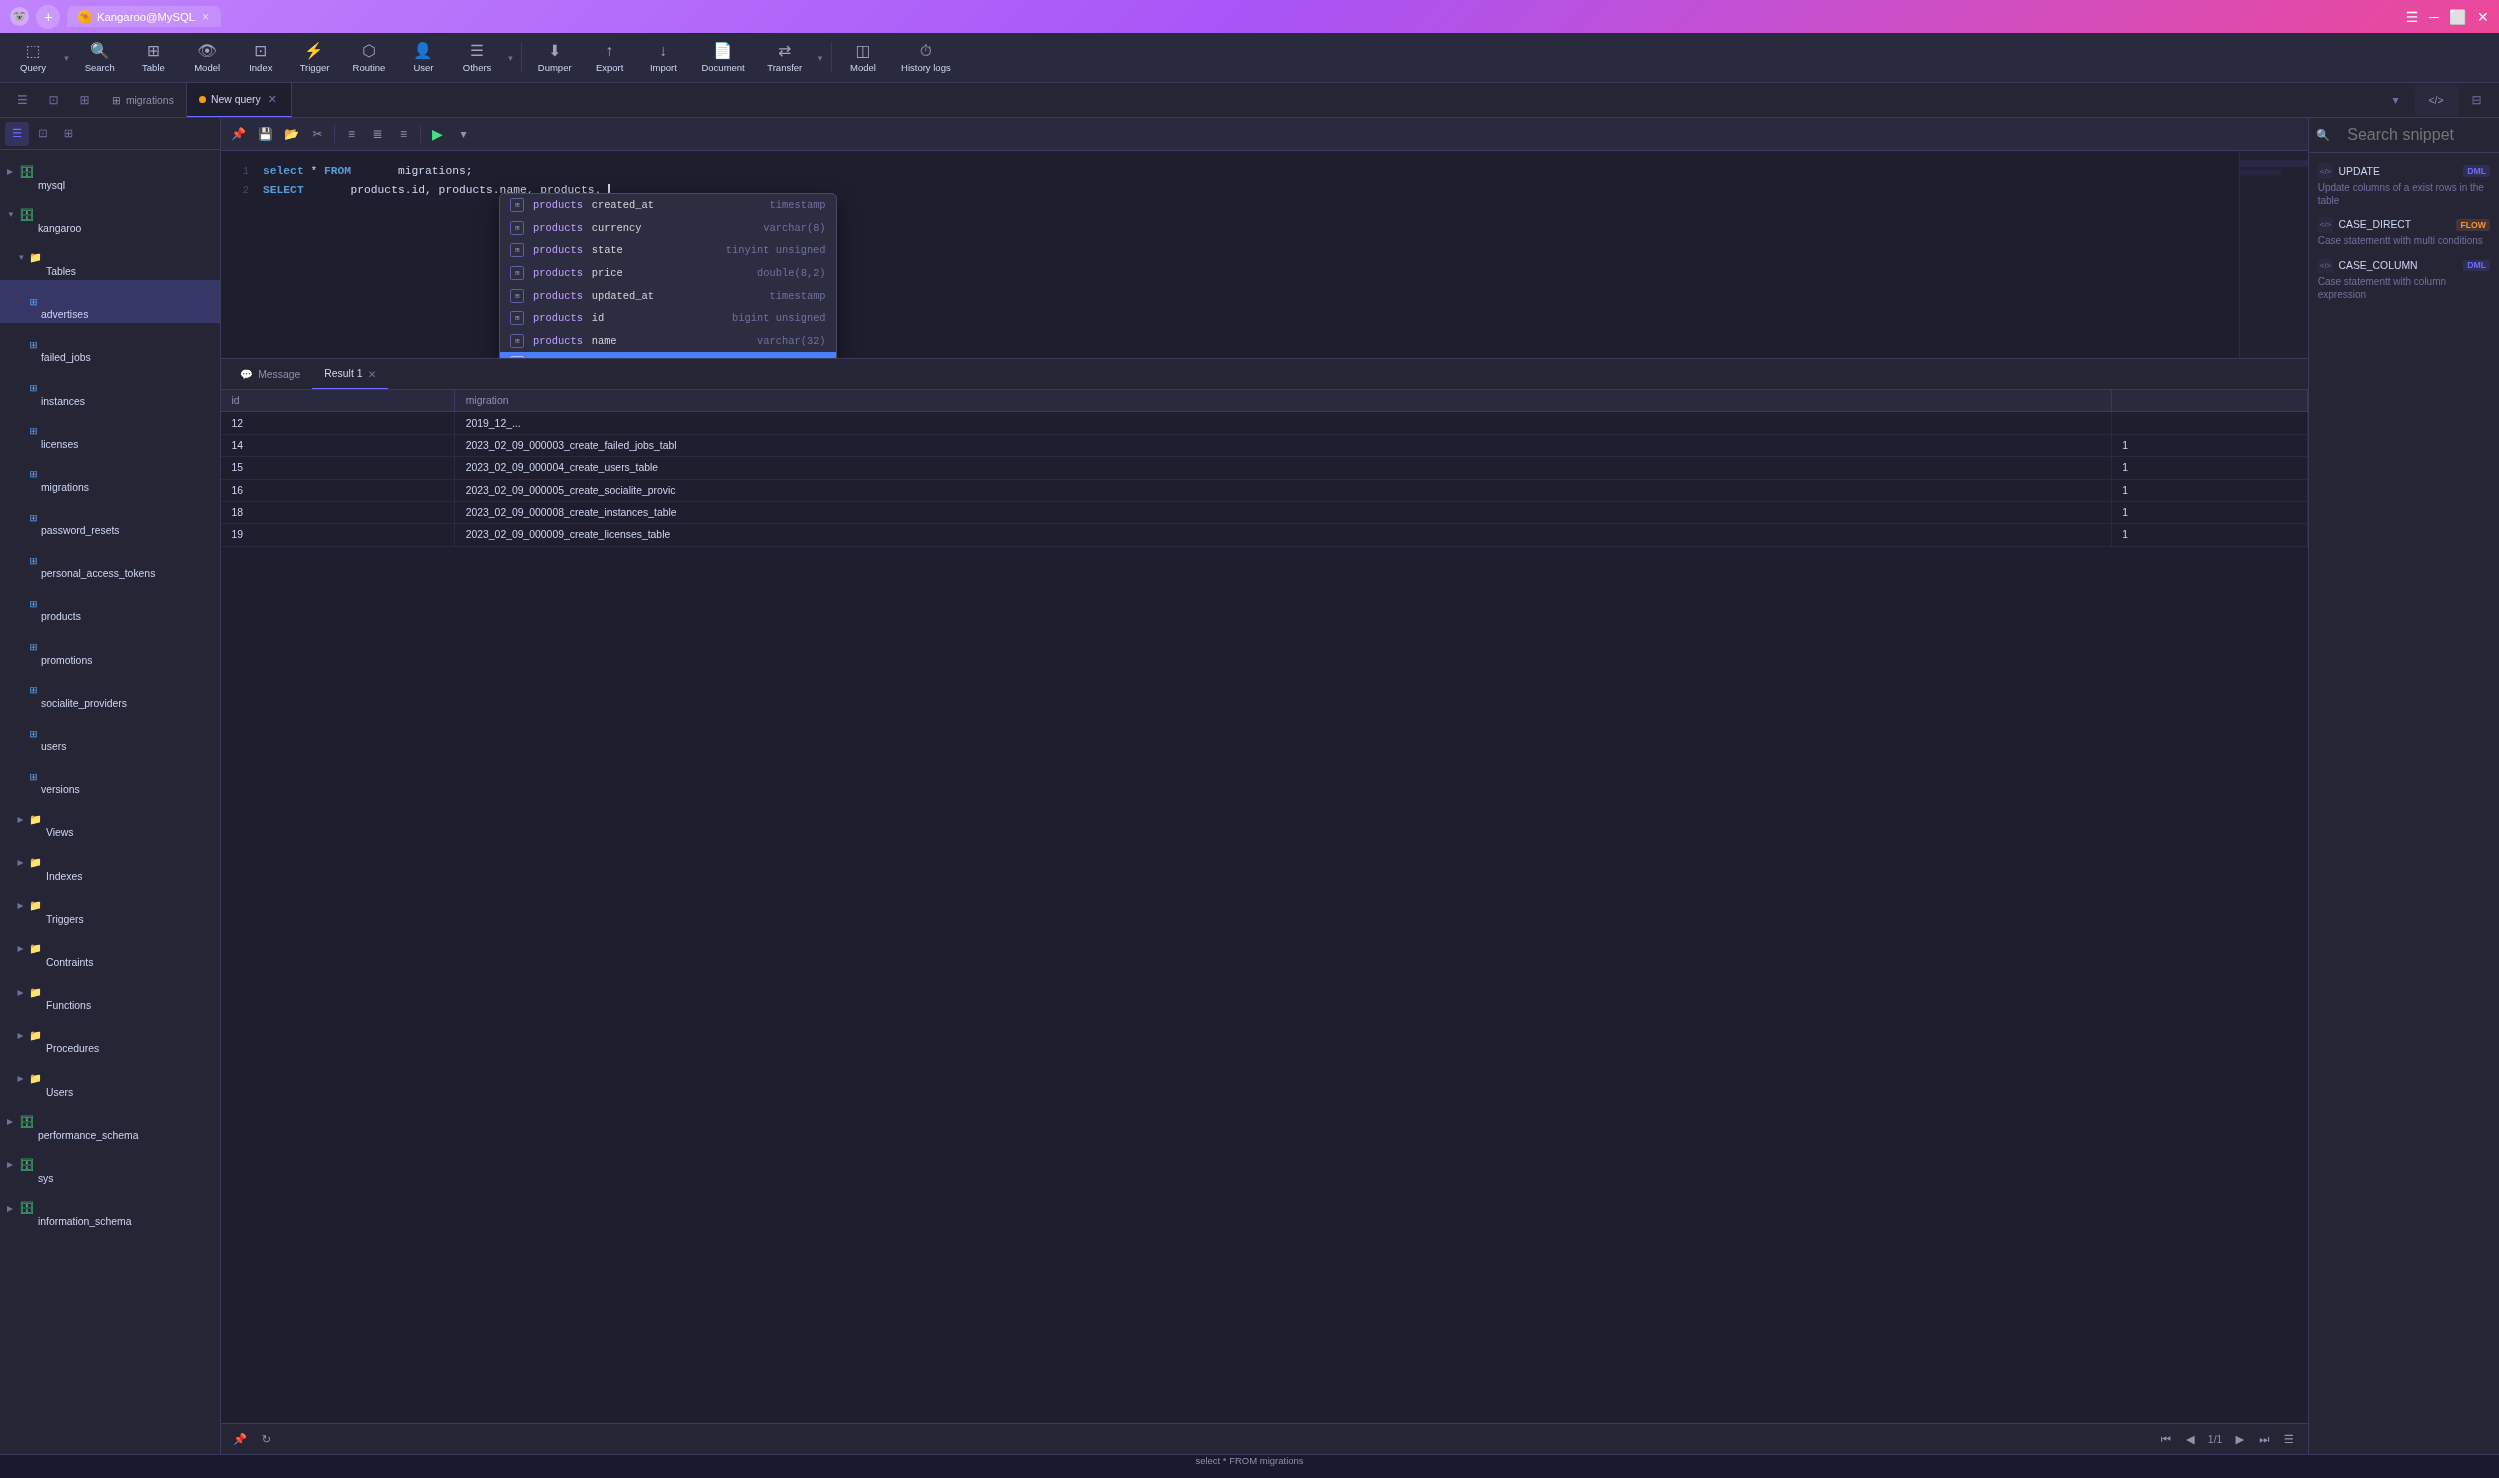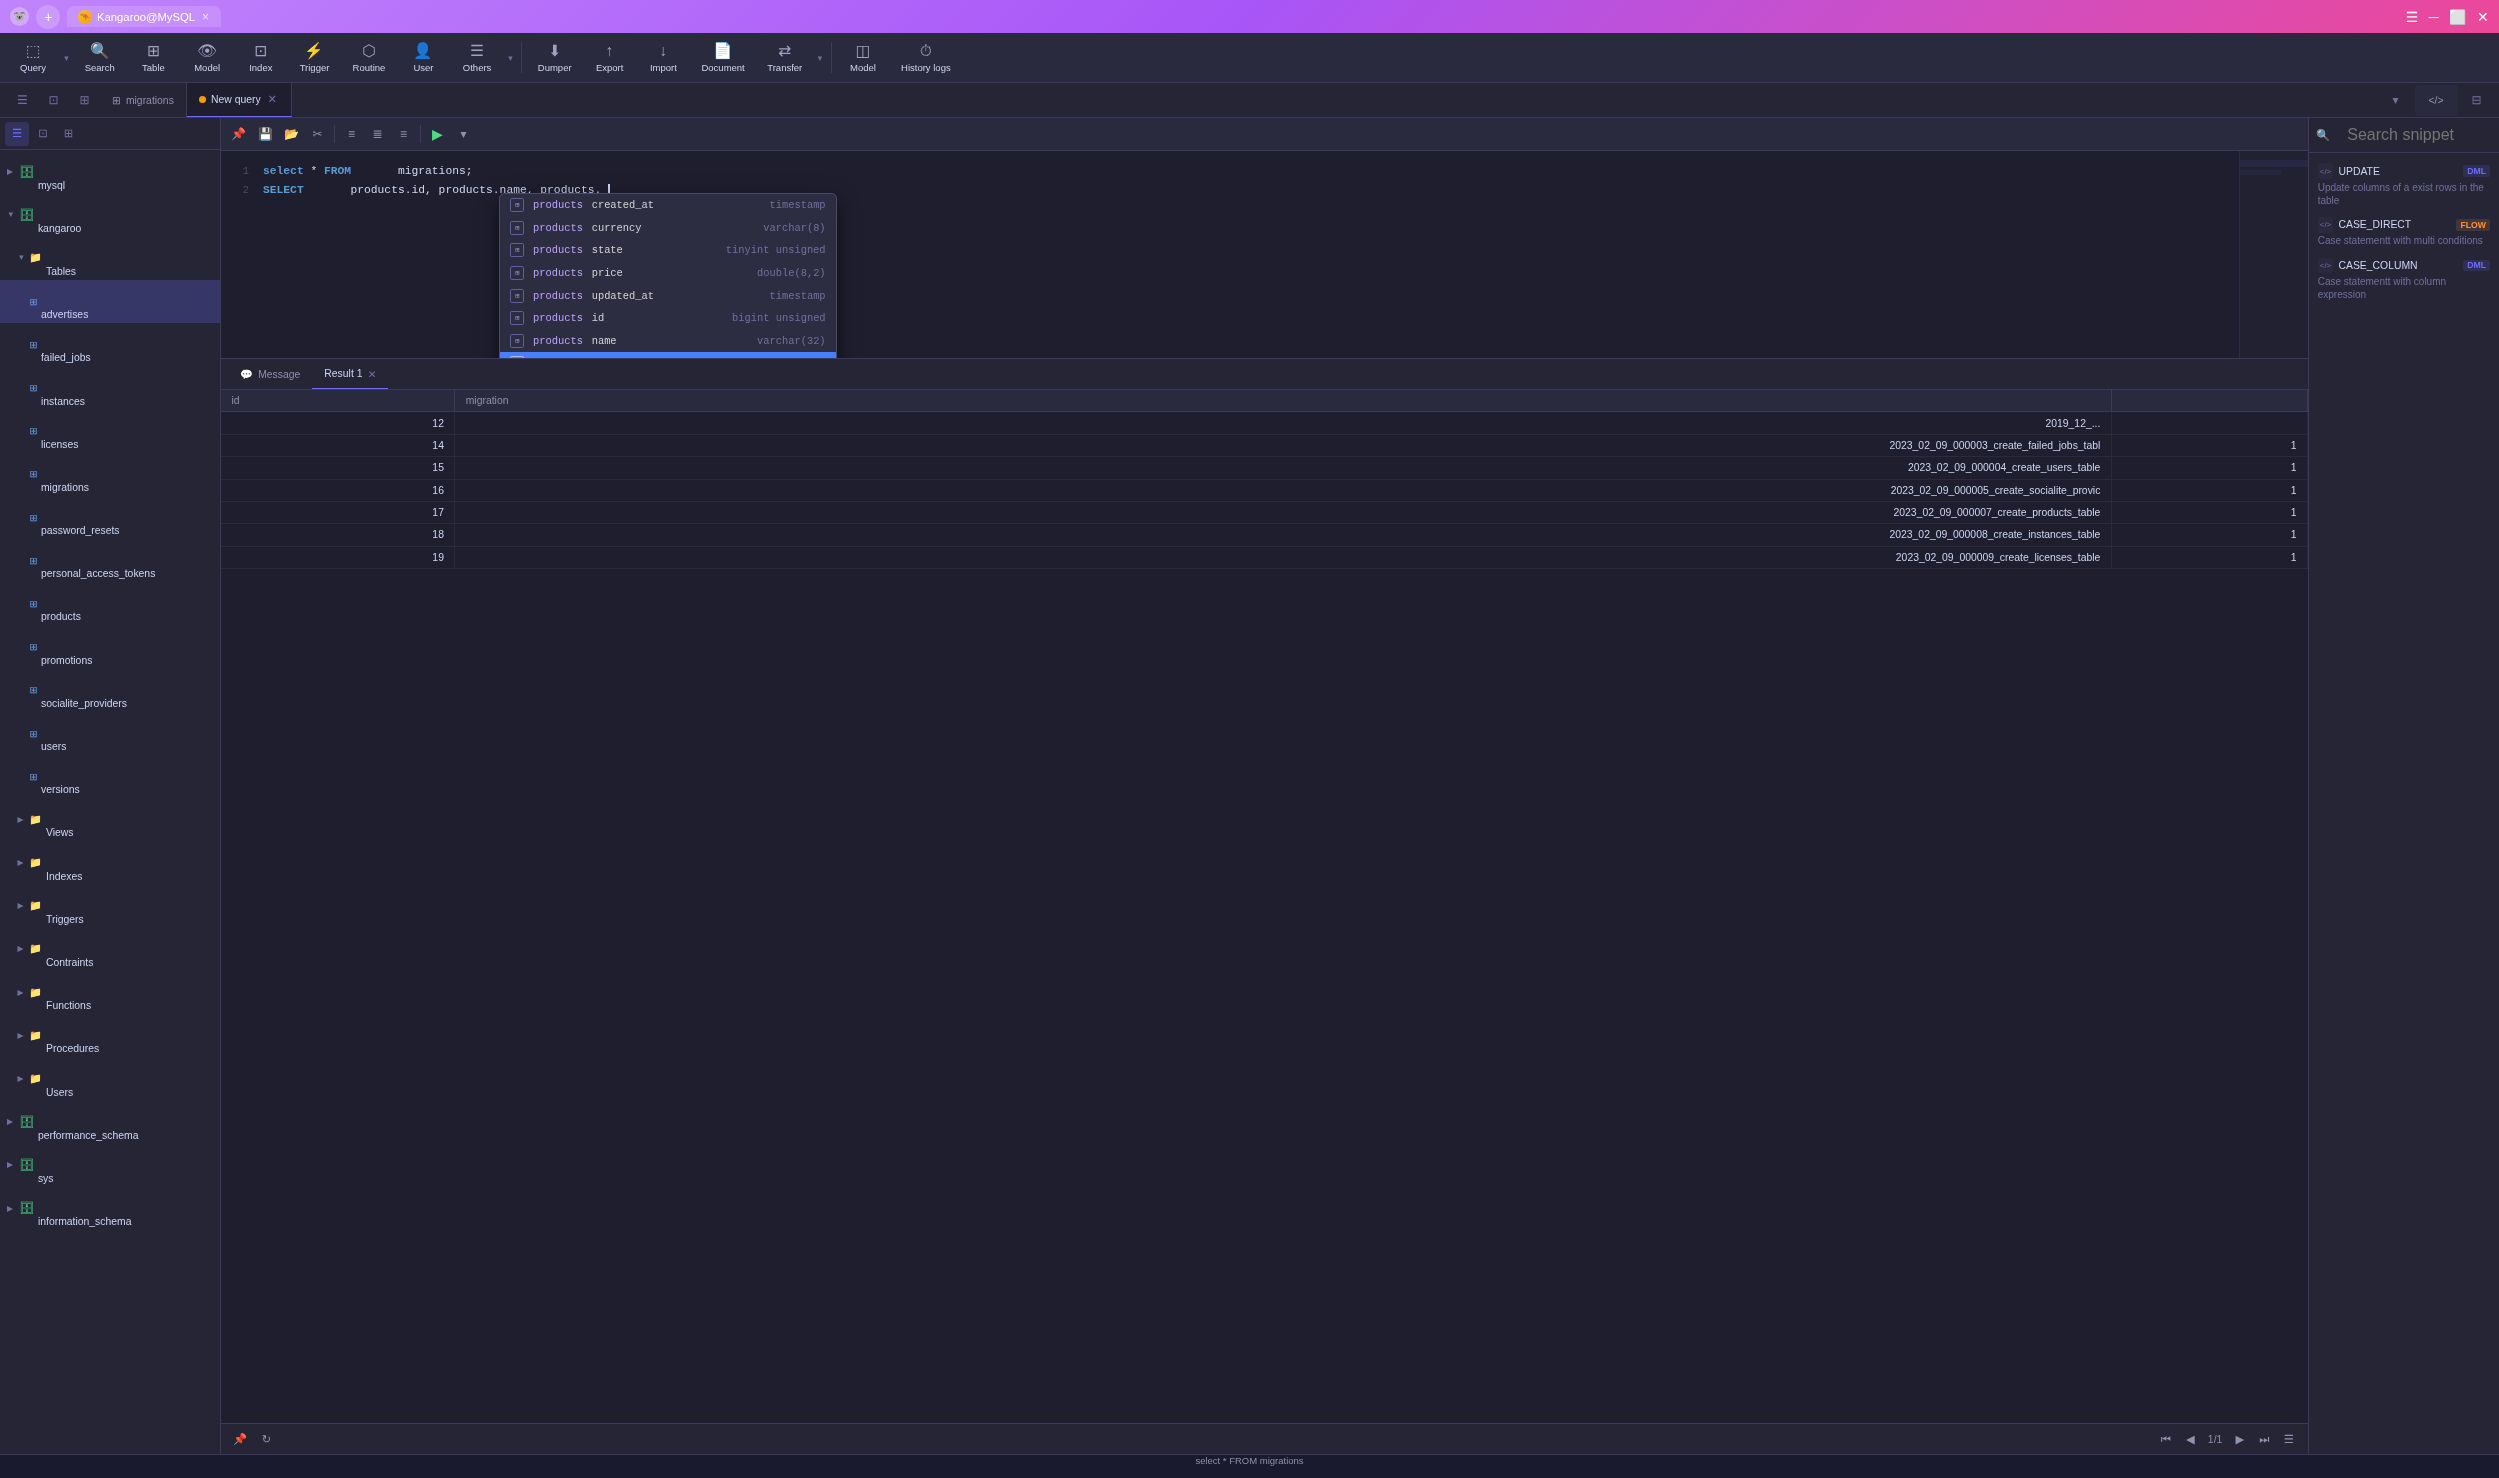--- a/index.html
+++ b/index.html
@@ -389,21 +389,20 @@
       position: sticky;
       top: 0;
       white-space: nowrap;
     }
     .data-table td {
       padding: 5.2px 10.4px;
       border-bottom: 0.9px solid #2a2a3e;
       border-right: 0.9px solid #2a2a3e;
       color: #cdd6f4;
       white-space: nowrap;
-      text-align: right;
     }
 
     
     .results-toolbar {
       display: flex;
       align-items: center;
       background: #252535;
       border-top: 0.9px solid #3a3a5e;
       height: 31px;
       padding: 0 8.7px;
@@ -888,25 +887,20 @@
               <td>15</td>
               <td>2023_02_09_000004_create_users_table</td>
               <td>1</td>
             </tr>
             <tr>
               <td>16</td>
               <td>2023_02_09_000005_create_socialite_provic</td>
               <td>1</td>
             </tr>
             <tr>
-              <td>17</td>
-              <td>2023_02_09_000007_create_products_table</td>
-              <td>1</td>
-            </tr>
-            <tr>
               <td>18</td>
               <td>2023_02_09_000008_create_instances_table</td>
               <td>1</td>
             </tr>
             <tr>
               <td>19</td>
               <td>2023_02_09_000009_create_licenses_table</td>
               <td>1</td>
             </tr>
           </tbody>

